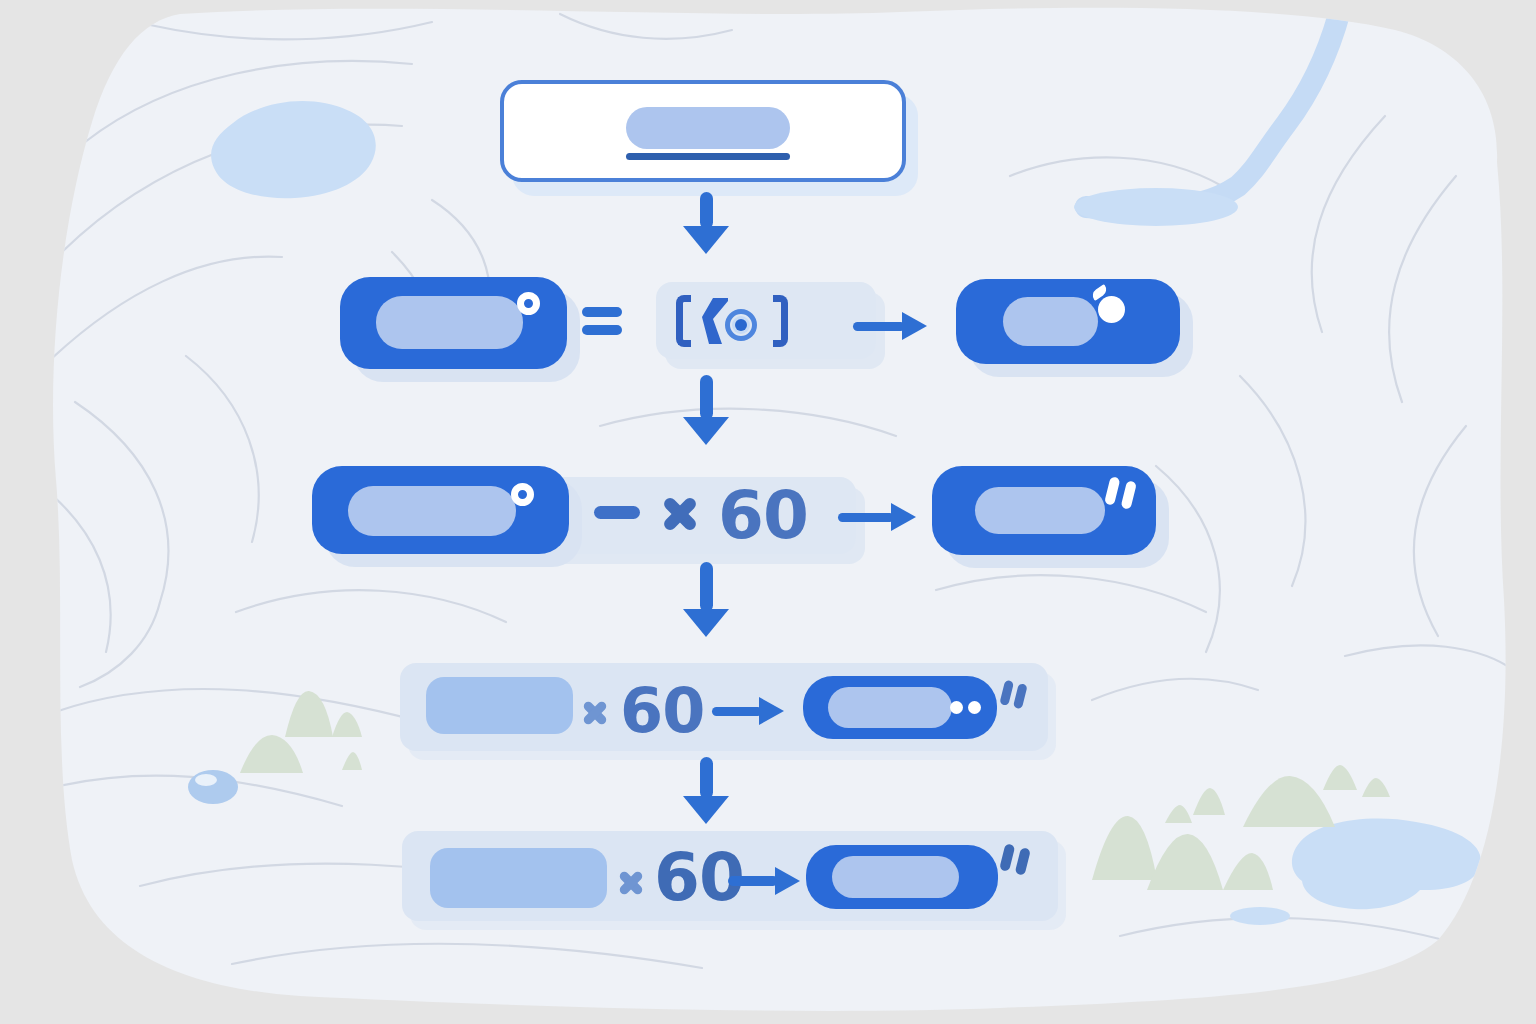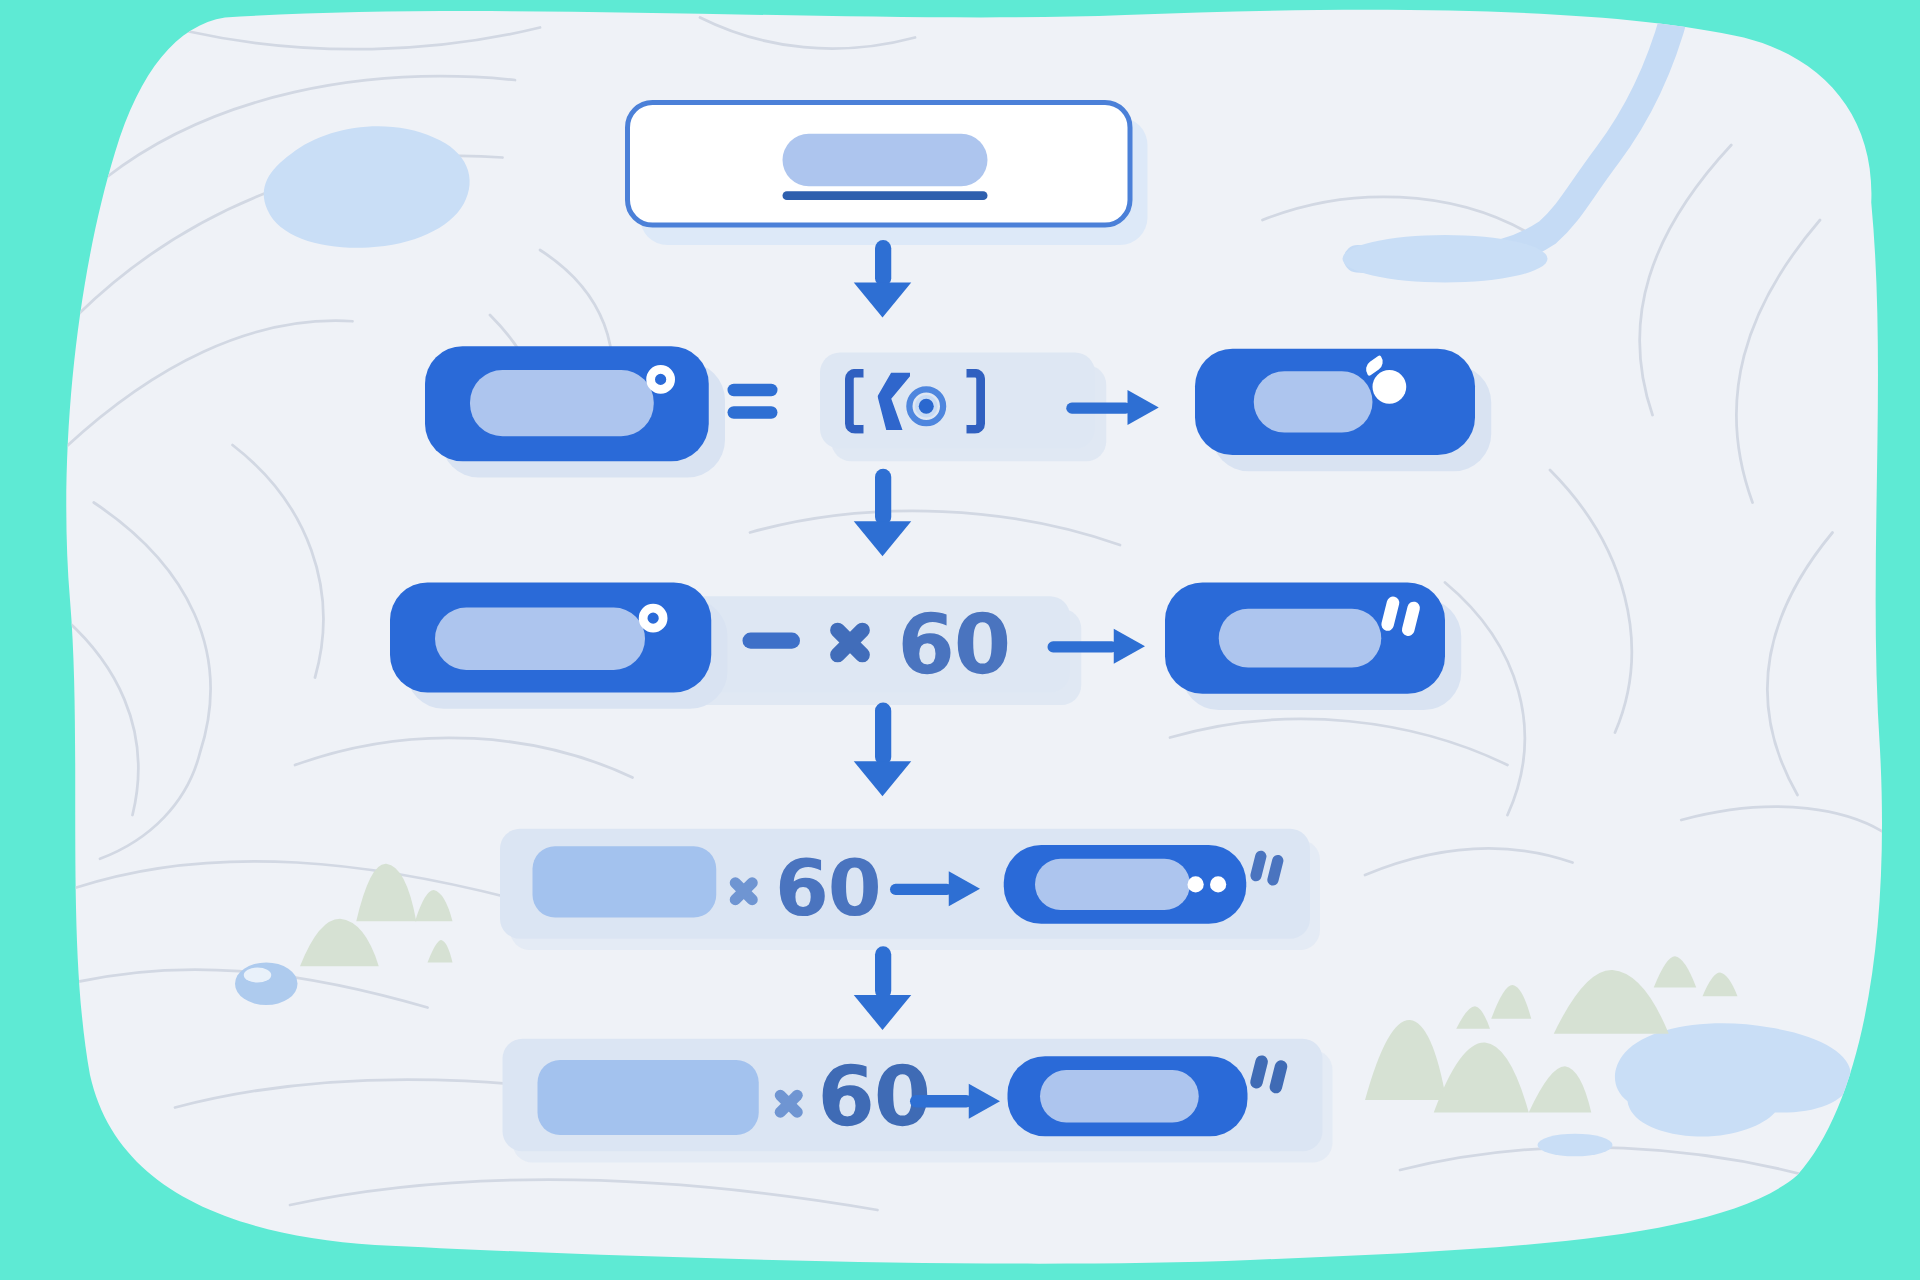--- a/index.html
+++ b/index.html
@@ -1,17 +1,17 @@
 <!DOCTYPE html>
 <html><head>
 <meta charset="utf-8">
 <style>
   html,body{margin:0;padding:0;background:#ffffff;}
   body{font-family:"DejaVu Sans","Liberation Sans",sans-serif;}
-  #canvas{position:relative;width:1536px;height:1024px;background:#5eead4;overflow:hidden;}
+  #canvas{position:relative;width:1536px;height:1024px;background:#e5e5e5;overflow:hidden;}
   #mapbg{position:absolute;left:0;top:0;}
 
   
   .abs{position:absolute;}
 
   .card{position:absolute;background:#ffffff;border:4px solid #4b80d8;border-radius:22px;
         box-shadow:12px 14px 0 #dde9f8;}
   .card .ph-pill{position:absolute;background:#adc5ee;border-radius:22px;}
   .card .underline{position:absolute;background:#2e5fae;border-radius:4px;}
 

